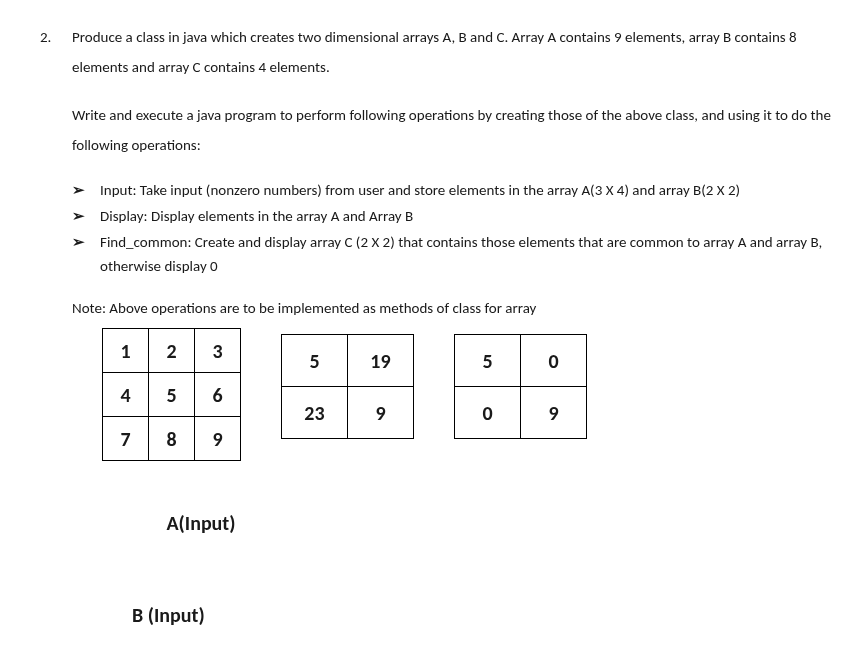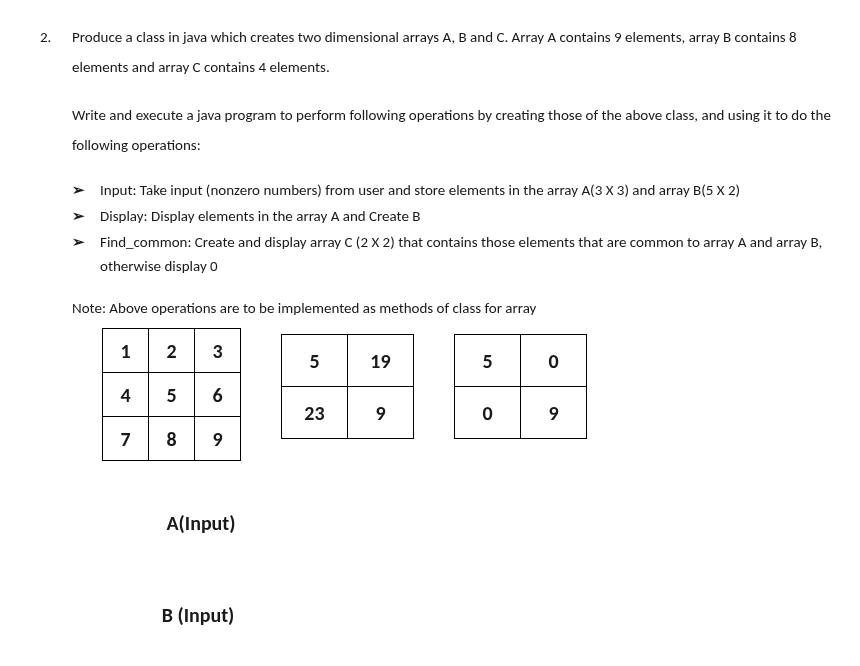--- a/index.html
+++ b/index.html
@@ -83,21 +83,21 @@
       margin-left: 60px;
       margin-top: 48px;
       font-weight: 700;
       font-size: 20px;
       flex-direction: column;
     }
     .labels span {
       display: inline-block;
     }
     .labA { width: 138px; text-align: center; }
-    .labB { width: 132px; text-align: center; }
+    .labB { width: 132px; text-align: left; }
     .labC { width: 132px; text-align: right; margin-top: 40px; }
     .marks-cut {
       position: absolute;
       right: 14px;
       bottom: 2px;
       font-size: 13px;
       font-weight: 700;
       overflow: hidden;
       height: 8px;
     }
@@ -112,25 +112,25 @@
 
 <div class="question">
   <div class="qnum">2.</div>
   <div class="qbody">
     <div class="para">Produce a class in java which creates two dimensional arrays A, B and C. Array A contains 9 elements, array B contains 8 elements and array C contains 4 elements.</div>
     <div class="para">Write and execute a java program to perform following operations by creating those of the above class, and using it to do the following operations:</div>
 
     <ul class="bullets">
       <li>
         <span class="arrow">➢</span>
-        <span>Input: Take input (nonzero numbers) from user and store elements in the array A(3 X 3) and array B(5 X 2)</span>
+        <span>Input: Take input (nonzero numbers) from user and store elements in the array A(3 X 4) and array B(2 X 2)</span>
       </li>
       <li>
         <span class="arrow">➢</span>
-        <span>Display: Display elements in the array A and Create B</span>
+        <span>Display: Display elements in the array A and Array B</span>
       </li>
       <li>
         <span class="arrow">➢</span>
         <span>Find_common: Create and display array C (2 X 2) that contains those elements that are common to array A and array B, otherwise display 0</span>
       </li>
     </ul>
 
     <div class="note">Note: Above operations are to be implemented as methods of class for array</div>
 
     <div class="chart-row">

